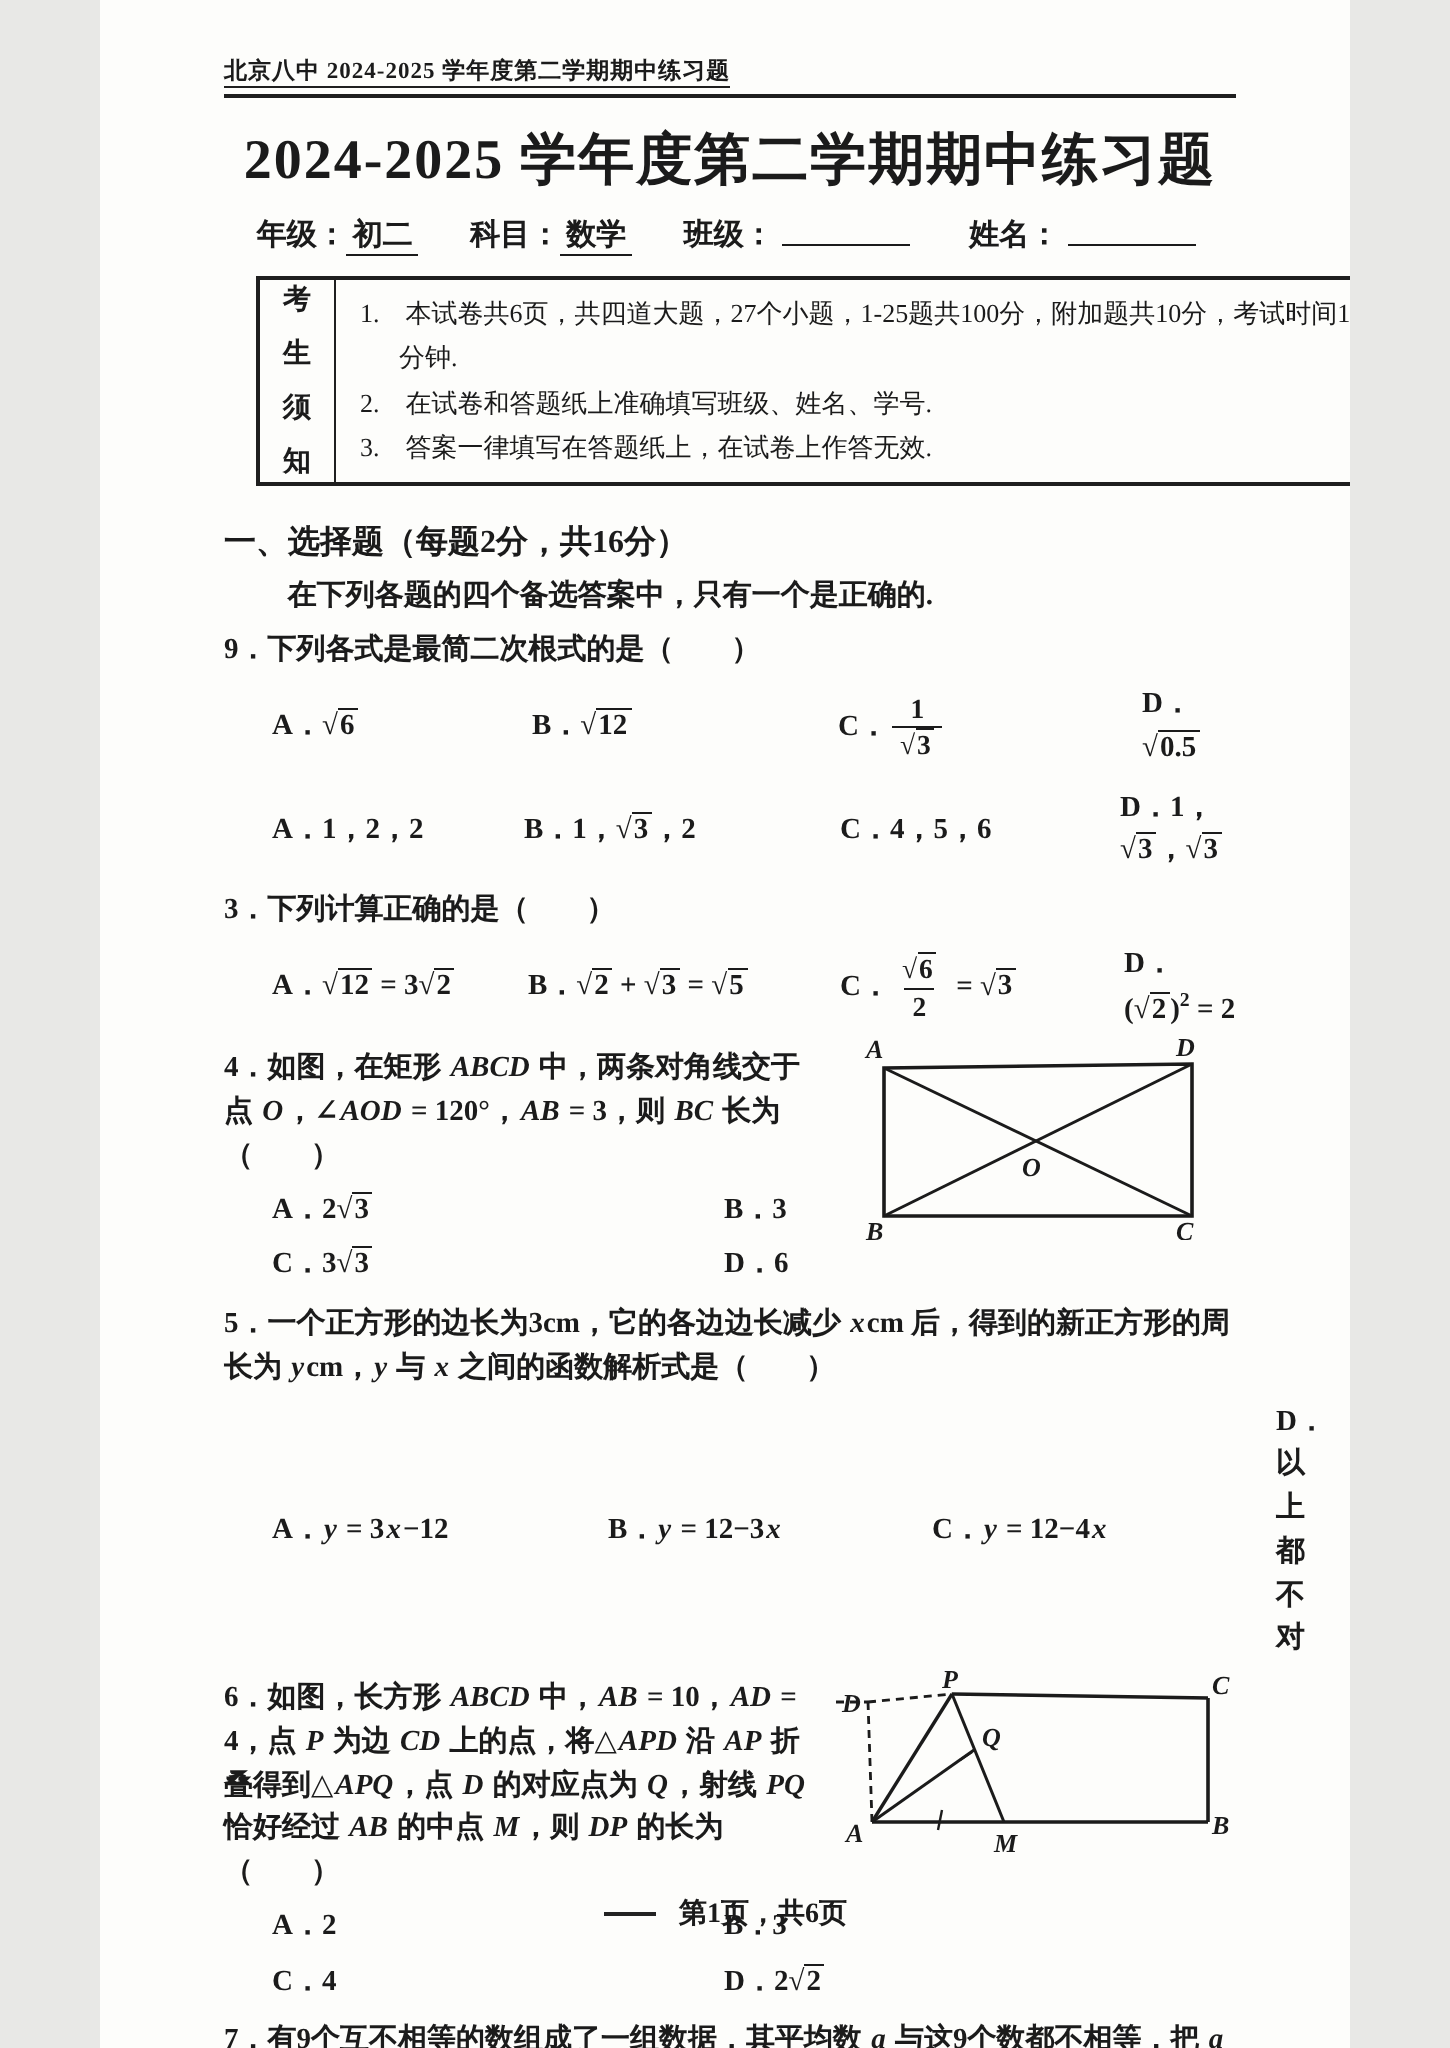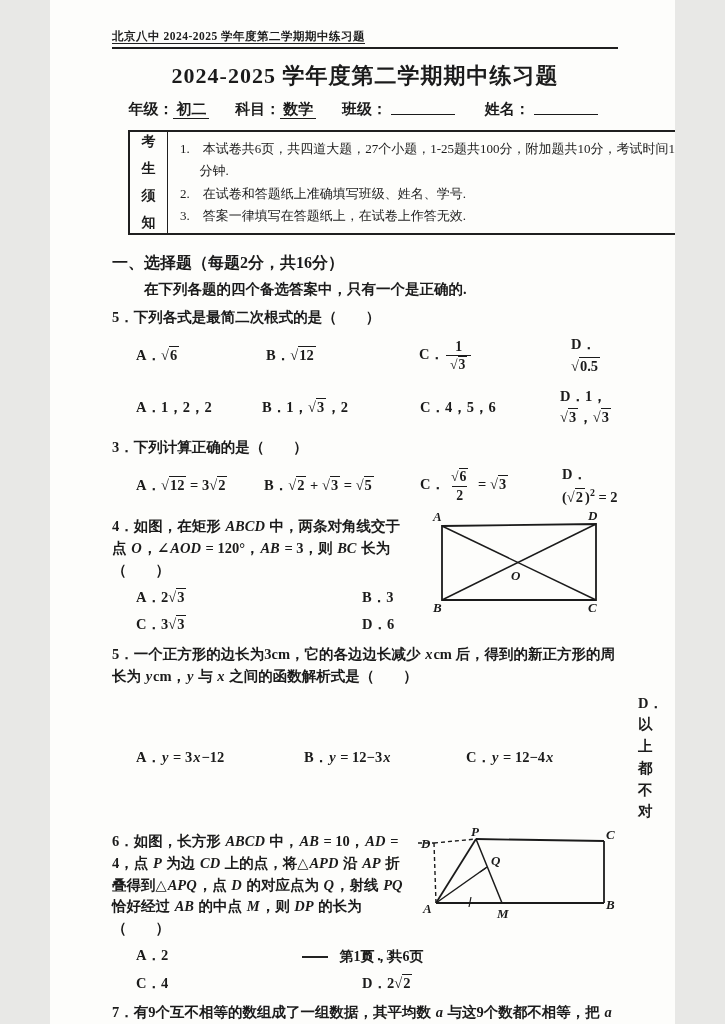--- a/index.html
+++ b/index.html
@@ -6,21 +6,21 @@
   .page{
     position:relative;width:625px;height:1024px;margin:0 auto;
     background:#fdfdfb;color:#1b1b1b;overflow:hidden;
     font-family:"Liberation Serif","DejaVu Serif",serif;
   }
   .content{padding:26px 57px 0 62px;}
   
   .rh-wrap{border-bottom:2px solid #1f1f1f;padding-bottom:3px;}
   .rh-text{font-size:11.5px;font-weight:700;border-bottom:1.5px solid #1f1f1f;padding-bottom:1px;letter-spacing:.5px;}
   
-  .title{margin-top:12px;text-align:center;font-size:22px;font-weight:700;letter-spacing:1px;}
+  .title{margin-top:12px;text-align:center;font-size:28px;font-weight:700;letter-spacing:1px;}
   
   .info{margin-top:9px;text-align:center;font-size:15px;font-weight:700;white-space:nowrap;}
   .info .gap{display:inline-block;width:22px;}
   .uval{border-bottom:1.6px solid #1b1b1b;padding:0 3px 1px;}
   .blank{display:inline-block;width:64px;border-bottom:1.8px solid #1b1b1b;height:13px;margin:0 4px -1px 4px;}
   
   .notice{margin:11px 0 0 16px;width:578px;border:2px solid #1f1f1f;display:flex;box-sizing:border-box;}
   .n-side{width:37px;border-right:1.8px solid #1f1f1f;display:flex;flex-direction:column;align-items:center;justify-content:center;gap:9px;font-size:14px;font-weight:600;}
   .n-body{flex:1;padding:6px 12px 6px 12px;font-size:13px;line-height:1.72;font-weight:500;}
   .n-item{padding-left:1.5em;text-indent:-1.5em;}
@@ -84,21 +84,21 @@
         <div class="n-item">1.　本试卷共6页，共四道大题，27个小题，1-25题共100分，附加题共10分，考试时间100分钟.</div>
         <div class="n-item">2.　在试卷和答题纸上准确填写班级、姓名、学号.</div>
         <div class="n-item">3.　答案一律填写在答题纸上，在试卷上作答无效.</div>
       </div>
     </div>
 
     <div class="sec-h">一、选择题（每题2分，共16分）</div>
     <div class="intro">在下列各题的四个备选答案中，只有一个是正确的.</div>
 
     <div class="q">
-      <div class="stem">5．下列各式是最简二次根式的是（　　）</div>
+      <div class="stem">9．下列各式是最简二次根式的是（　　）</div>
       <div class="opts g4a">
         <span class="opt">A．<span class="sq">√<span class="vin">6</span></span></span>
         <span class="opt">B．<span class="sq">√<span class="vin">12</span></span></span>
         <span class="opt">C．<span class="frac">
               <span class="fn">1</span>
               <span class="fd"><span class="sq">√<span class="vin">3</span></span></span>
             </span></span>
         <span class="opt">D．<span class="sq">√<span class="vin">0.5</span></span></span>
       </div>
     </div>

